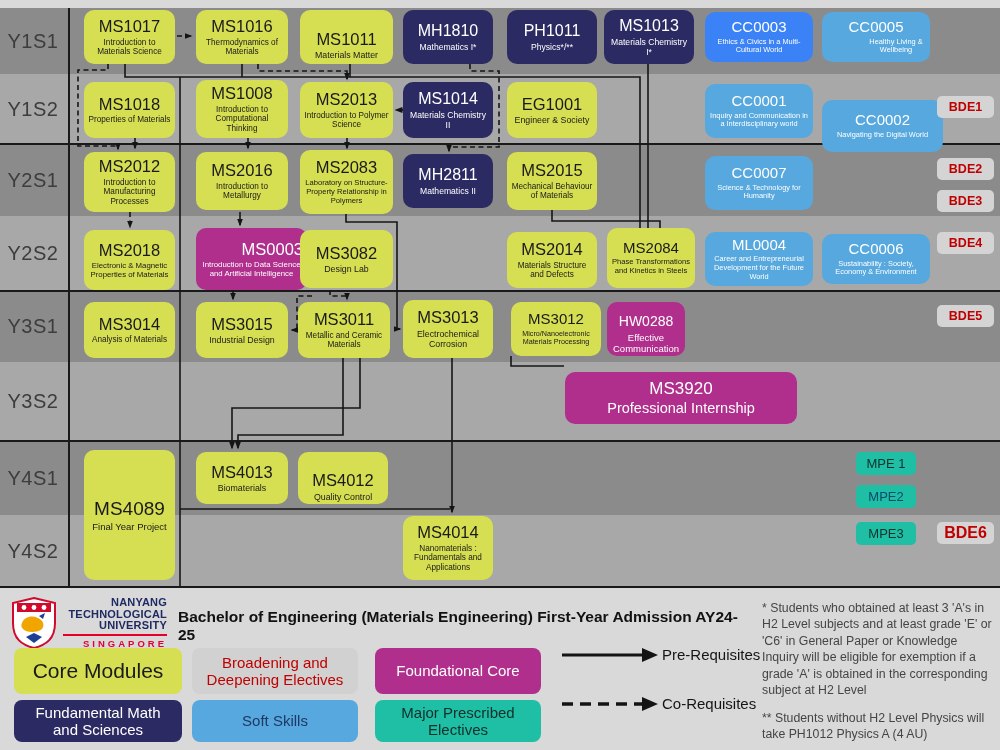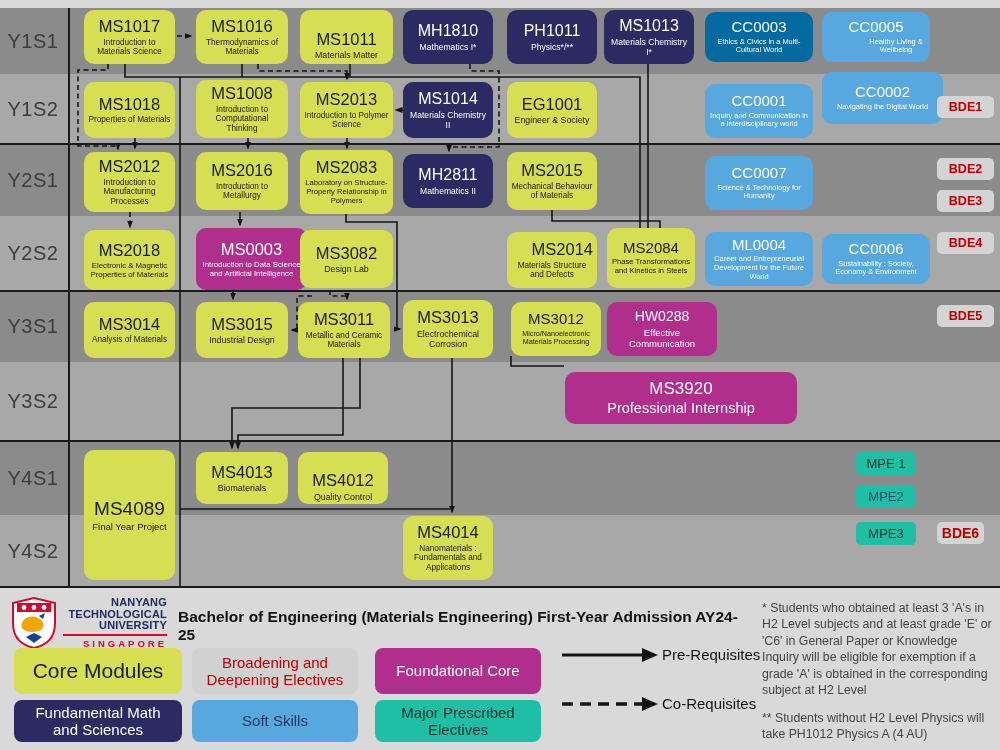--- a/index.html
+++ b/index.html
@@ -136,21 +136,21 @@
         <div class="m-name" style="font-size: 8.6px;">Mathematics I*</div>
       </div>
       <div class="module" style="left: 507px; top: 10px; width: 90px; height: 54px; background: rgb(44, 42, 98); color: rgb(255, 255, 255);">
         <div class="m-code" style="font-size: 16px;">PH1011</div>
         <div class="m-name" style="font-size: 8.6px;">Physics*/**</div>
       </div>
       <div class="module" style="left: 604px; top: 10px; width: 90px; height: 54px; background: rgb(44, 42, 98); color: rgb(255, 255, 255);">
         <div class="m-code" style="font-size: 16px;">MS1013</div>
         <div class="m-name" style="font-size: 8.6px;">Materials Chemistry I*</div>
       </div>
-      <div class="module" style="left: 705px; top: 12px; width: 108px; height: 50px; background: #0369a1; color: rgb(255, 255, 255); justify-content: center;">
+      <div class="module" style="left: 705px; top: 12px; width: 108px; height: 50px; background: #3b82f6; color: rgb(255, 255, 255); justify-content: center;">
         <div class="m-code" style="font-size: 15px;">CC0003</div>
         <div class="m-name" style="font-size: 7.4px;">Ethics &amp; Civics in a Multi-Cultural World</div>
       </div>
       <div class="module" style="left: 822px; top: 12px; width: 108px; height: 50px; background: rgb(86, 168, 222); color: rgb(255, 255, 255);">
         <div class="m-code" style="font-size: 15px;">CC0005</div>
         <div class="m-name" style="font-size: 7.4px; padding-left: 40px;">Healthy Living &amp; Wellbeing</div>
       </div>
       <div class="module" style="left: 84px; top: 82px; width: 91px; height: 56px; background: rgb(214, 222, 81); color: rgb(26, 26, 26);">
         <div class="m-code" style="font-size: 16.5px;">MS1018</div>
         <div class="m-name" style="font-size: 8.2px;">Properties of Materials</div>
@@ -168,21 +168,21 @@
         <div class="m-name" style="font-size: 8.6px;">Materials Chemistry II</div>
       </div>
       <div class="module" style="left: 507px; top: 82px; width: 90px; height: 56px; background: rgb(214, 222, 81); color: rgb(26, 26, 26);">
         <div class="m-code" style="font-size: 16.5px;">EG1001</div>
         <div class="m-name" style="font-size: 8.8px;">Engineer &amp; Society</div>
       </div>
       <div class="module" style="left: 705px; top: 84px; width: 108px; height: 54px; background: rgb(86, 168, 222); color: rgb(255, 255, 255);">
         <div class="m-code" style="font-size: 15px;">CC0001</div>
         <div class="m-name" style="font-size: 7.4px;">Inquiry and Communication in a Interdisciplinary world</div>
       </div>
-      <div class="module" style="left: 822px; top: 72px; width: 121px; height: 52px; background: rgb(86, 168, 222); color: rgb(255, 255, 255);">
+      <div class="module" style="left: 822px; top: 100px; width: 121px; height: 52px; background: rgb(86, 168, 222); color: rgb(255, 255, 255);">
         <div class="m-code" style="font-size: 15px;">CC0002</div>
         <div class="m-name" style="font-size: 7.4px;">Navigating the Digital World</div>
       </div>
       <div class="module" style="left: 84px; top: 152px; width: 91px; height: 60px; background: rgb(214, 222, 81); color: rgb(26, 26, 26);">
         <div class="m-code" style="font-size: 16.5px;">MS2012</div>
         <div class="m-name" style="font-size: 8.2px;">Introduction to Manufacturing Processes</div>
       </div>
       <div class="module" style="left: 196px; top: 152px; width: 92px; height: 58px; background: rgb(214, 222, 81); color: rgb(26, 26, 26);">
         <div class="m-code" style="font-size: 16.5px;">MS2016</div>
         <div class="m-name" style="font-size: 8.2px;">Introduction to Metallurgy</div>
@@ -200,29 +200,29 @@
         <div class="m-name" style="font-size: 8.2px;">Mechanical Behaviour of Materials</div>
       </div>
       <div class="module" style="left: 705px; top: 156px; width: 108px; height: 54px; background: rgb(86, 168, 222); color: rgb(255, 255, 255);">
         <div class="m-code" style="font-size: 15px;">CC0007</div>
         <div class="m-name" style="font-size: 7.4px;">Science &amp; Technology for Humanity</div>
       </div>
       <div class="module" style="left: 84px; top: 230px; width: 91px; height: 60px; background: rgb(214, 222, 81); color: rgb(26, 26, 26);">
         <div class="m-code" style="font-size: 16.5px;">MS2018</div>
         <div class="m-name" style="font-size: 7.8px;">Electronic &amp; Magnetic Properties of Materials</div>
       </div>
-      <div class="module" style="left: 196px; top: 228px; width: 111px; height: 62px; background: rgb(176, 46, 140); color: rgb(255, 255, 255);">
+      <div class="module" style="left: 196px; top: 228px; width: 111px; height: 62px; background: rgb(176, 46, 140); color: rgb(255, 255, 255); align-items: flex-end;">
         <div class="m-code" style="font-size: 16.5px;">MS0003</div>
         <div class="m-name" style="font-size: 7.8px;">Introduction to Data Science and Artificial Intelligence</div>
       </div>
       <div class="module" style="left: 300px; top: 230px; width: 93px; height: 58px; background: rgb(214, 222, 81); color: rgb(26, 26, 26);">
         <div class="m-code" style="font-size: 16.5px;">MS3082</div>
         <div class="m-name" style="font-size: 8.8px;">Design Lab</div>
       </div>
-      <div class="module" style="left: 507px; top: 232px; width: 90px; height: 56px; background: rgb(214, 222, 81); color: rgb(26, 26, 26); align-items: flex-end;">
+      <div class="module" style="left: 507px; top: 232px; width: 90px; height: 56px; background: rgb(214, 222, 81); color: rgb(26, 26, 26);">
         <div class="m-code" style="font-size: 16.5px;">MS2014</div>
         <div class="m-name" style="font-size: 8.2px;">Materials Structure and Defects</div>
       </div>
       <div class="module" style="left: 607px; top: 228px; width: 88px; height: 60px; background: rgb(214, 222, 81); color: rgb(26, 26, 26);">
         <div class="m-code" style="font-size: 15px;">MS2084</div>
         <div class="m-name" style="font-size: 7.6px;">Phase Transformations and Kinetics in Steels</div>
       </div>
       <div class="module" style="left: 705px; top: 232px; width: 108px; height: 54px; background: rgb(86, 168, 222); color: rgb(255, 255, 255);">
         <div class="m-code" style="font-size: 15px;">ML0004</div>
         <div class="m-name" style="font-size: 7.4px;">Career and Entrepreneurial Development for the Future World</div>
@@ -244,21 +244,21 @@
         <div class="m-name" style="font-size: 8.2px;">Metallic and Ceramic Materials</div>
       </div>
       <div class="module" style="left: 403px; top: 300px; width: 90px; height: 58px; background: rgb(214, 222, 81); color: rgb(26, 26, 26);">
         <div class="m-code" style="font-size: 16.5px;">MS3013</div>
         <div class="m-name" style="font-size: 8.8px;">Electrochemical Corrosion</div>
       </div>
       <div class="module" style="left: 511px; top: 302px; width: 90px; height: 54px; background: rgb(214, 222, 81); color: rgb(26, 26, 26);">
         <div class="m-code" style="font-size: 15px;">MS3012</div>
         <div class="m-name" style="font-size: 7.2px;">Micro/Nanoelectronic Materials Processing</div>
       </div>
-      <div class="module" style="left: 607px; top: 302px; width: 110px; height: 54px; background: rgb(176, 46, 140); color: rgb(255, 255, 255);">
+      <div class="module" style="left: 607px; top: 302px; width: 78px; height: 54px; background: rgb(176, 46, 140); color: rgb(255, 255, 255); justify-content: flex-end;">
         <div class="m-code" style="font-size: 14px;">HW0288</div>
         <div class="m-name" style="font-size: 9.5px;">Effective Communication</div>
       </div>
       <div class="module" style="left: 565px; top: 372px; width: 232px; height: 52px; background: rgb(176, 46, 140); color: rgb(255, 255, 255);">
         <div class="m-code" style="font-size: 17px;">MS3920</div>
         <div class="m-name" style="font-size: 14.5px;">Professional Internship</div>
       </div>
       <div class="module" style="left: 84px; top: 450px; width: 91px; height: 130px; background: rgb(214, 222, 81); color: rgb(26, 26, 26);">
         <div class="m-code" style="font-size: 19px;">MS4089</div>
         <div class="m-name" style="font-size: 9.5px;">Final Year Project</div>
@@ -276,21 +276,21 @@
         <div class="m-name" style="font-size: 8.2px;">Nanomaterials : Fundamentals and Applications</div>
       </div>
       <div class="pill" style="left: 937px; top: 96px; width: 57px; height: 22px; background: rgb(212, 212, 212); color: rgb(192, 0, 0); font-size: 12.5px; font-weight: bold;">BDE1</div>
       <div class="pill" style="left: 937px; top: 158px; width: 57px; height: 22px; background: rgb(212, 212, 212); color: rgb(192, 0, 0); font-size: 12.5px; font-weight: bold;">BDE2</div>
       <div class="pill" style="left: 937px; top: 190px; width: 57px; height: 22px; background: rgb(212, 212, 212); color: rgb(192, 0, 0); font-size: 12.5px; font-weight: bold;">BDE3</div>
       <div class="pill" style="left: 937px; top: 232px; width: 57px; height: 22px; background: rgb(212, 212, 212); color: rgb(192, 0, 0); font-size: 12.5px; font-weight: bold;">BDE4</div>
       <div class="pill" style="left: 937px; top: 305px; width: 57px; height: 22px; background: rgb(212, 212, 212); color: rgb(192, 0, 0); font-size: 12.5px; font-weight: bold;">BDE5</div>
       <div class="pill" style="left: 856px; top: 452px; width: 60px; height: 23px; background: rgb(31, 191, 166); color: rgb(16, 50, 44); font-size: 13px; font-weight: 400;">MPE 1</div>
       <div class="pill" style="left: 856px; top: 485px; width: 60px; height: 23px; background: rgb(31, 191, 166); color: #0c4a6e; font-size: 13px; font-weight: 400;">MPE2</div>
       <div class="pill" style="left: 856px; top: 522px; width: 60px; height: 23px; background: rgb(31, 191, 166); color: rgb(16, 50, 44); font-size: 13px; font-weight: 400;">MPE3</div>
-      <div class="pill" style="left: 937px; top: 522px; width: 47px; height: 22px; background: rgb(212, 212, 212); color: rgb(192, 0, 0); font-size: 14px; font-weight: bold;">BDE6</div>
+      <div class="pill" style="left: 937px; top: 522px; width: 57px; height: 22px; background: rgb(212, 212, 212); color: rgb(192, 0, 0); font-size: 16px; font-weight: bold;">BDE6</div>
     </div>
 </div>
 
 <div id="footer">
   <div id="logo">
     <svg width="44" height="52" viewBox="0 0 44 52">
       <path d="M22 1 L43 6 V26 C43 42 34 48 22 51 C10 48 1 42 1 26 V6 Z" fill="#ffffff" stroke="#cf0a2c" stroke-width="2"></path>
       <rect x="5" y="6" width="34" height="9" fill="#cf0a2c"></rect>
       <circle cx="12" cy="10.5" r="2.4" fill="#ffffff"></circle>
       <circle cx="22" cy="10.5" r="2.4" fill="#ffffff"></circle>

